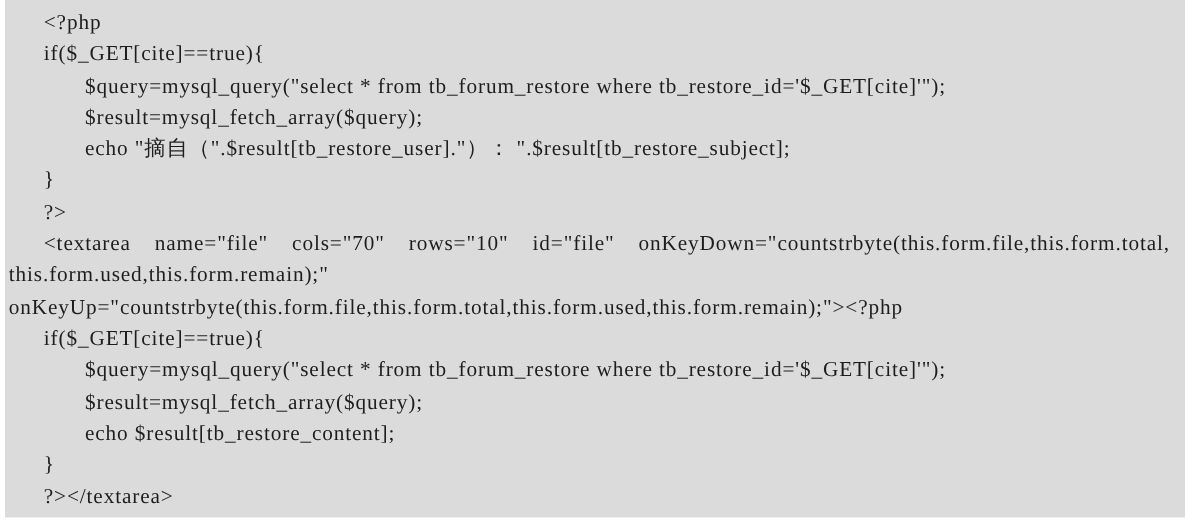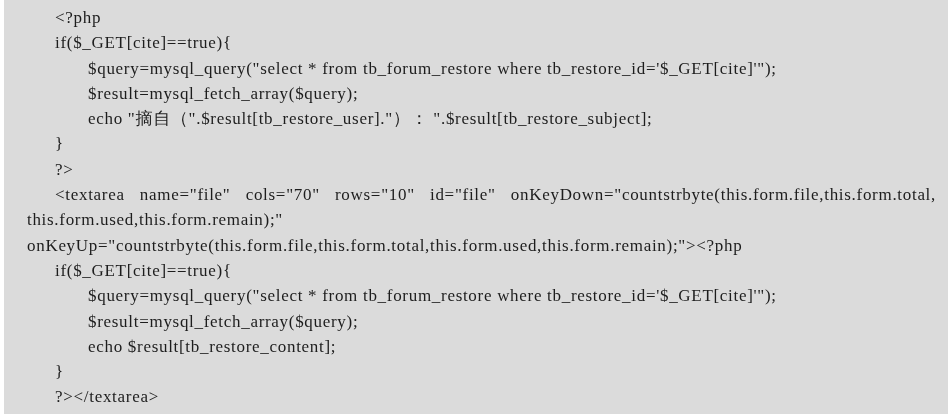--- a/index.html
+++ b/index.html
@@ -12,21 +12,20 @@
   }
   .panel {
     position: absolute;
     left: 4px;
     top: 0;
     width: 944px;
     height: 414px;
     background: #dbdbdb;
     box-sizing: border-box;
     padding-top: 5px;
-    padding-left: 20px;
   }
   .code-listing {
     font-family: "Liberation Serif", "DejaVu Serif", serif;
     font-size: 17px;
     letter-spacing: 0.7px;
     line-height: 25.3px;
     color: #1d1d1d;
     white-space: pre;
   }
   .code-line {

